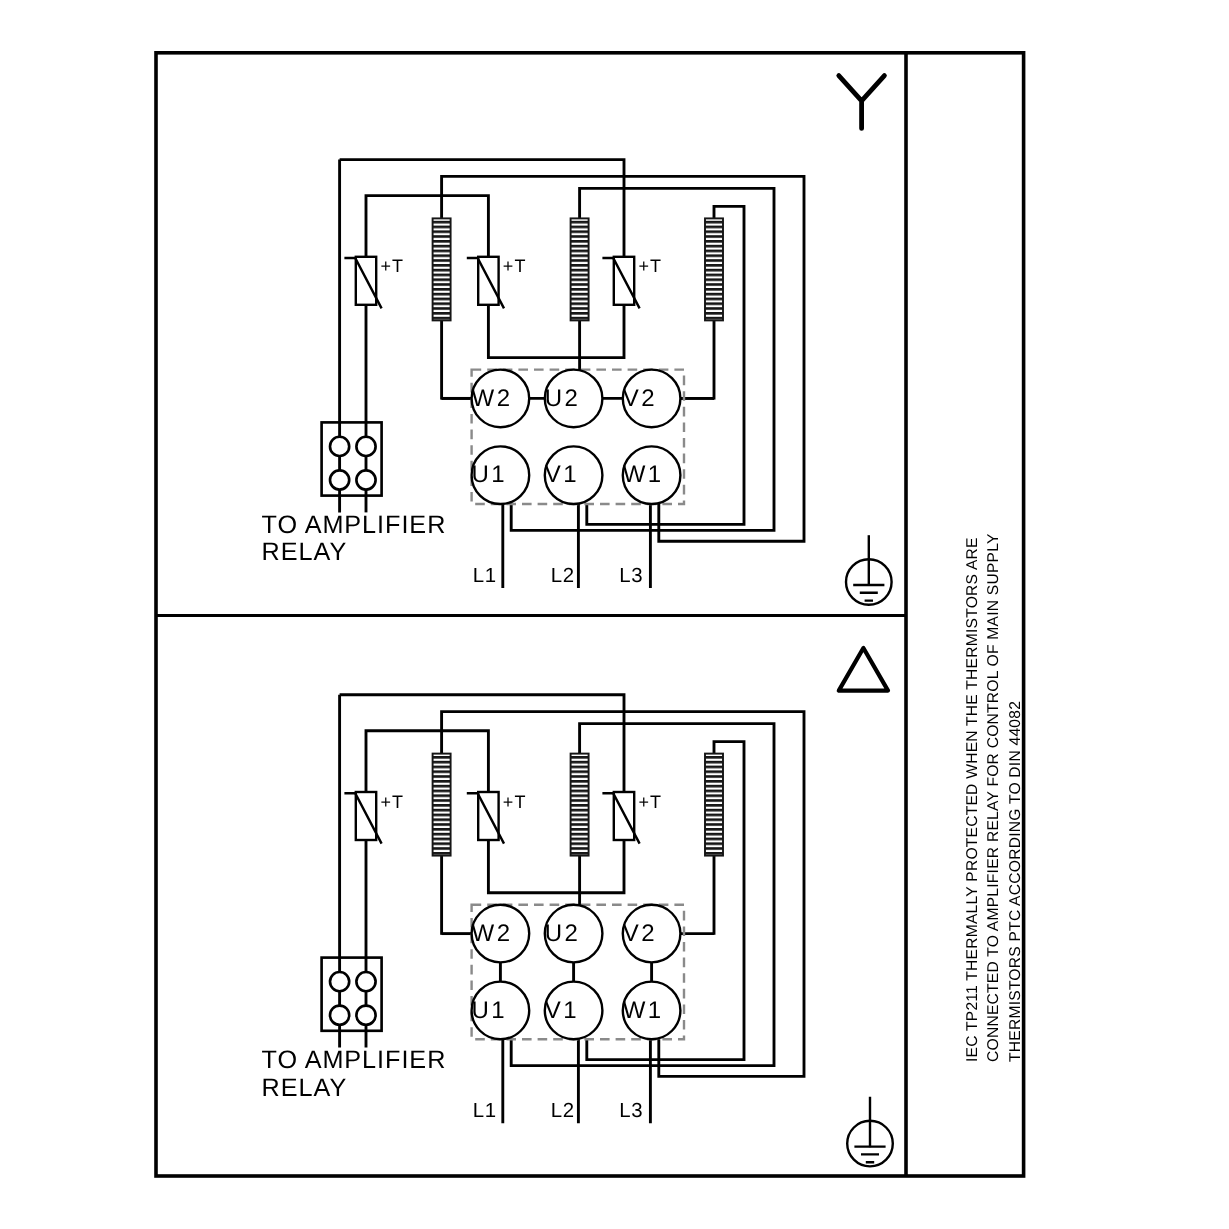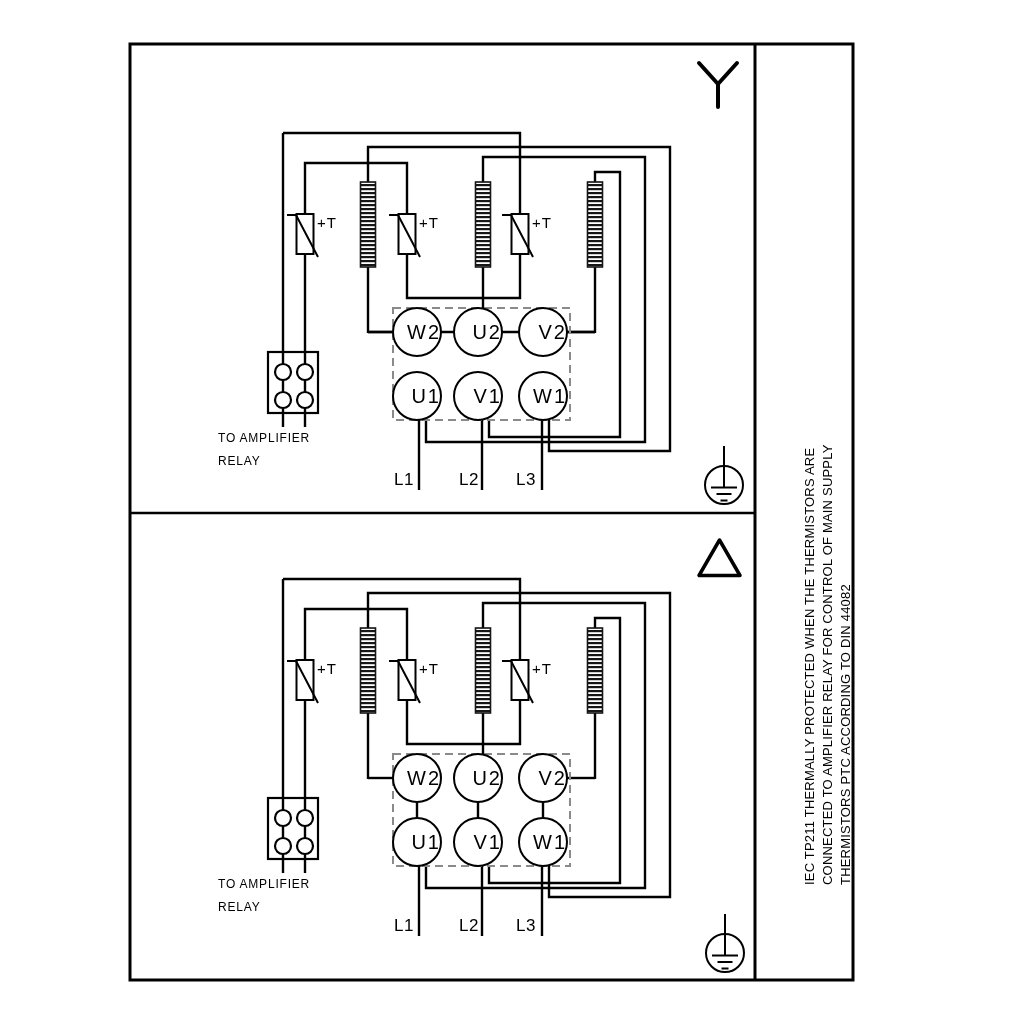--- a/index.html
+++ b/index.html
@@ -3,25 +3,25 @@
 <meta charset="utf-8">
 <style>
   html,body{margin:0;padding:0;background:#ffffff;}
   #stage{
     position:relative;width:1024px;height:1024px;background:#ffffff;
     font-family:"Liberation Sans", sans-serif;color:#000;overflow:hidden;
   }
   #wires{position:absolute;left:0;top:0;}
   .lbl{position:absolute;white-space:nowrap;color:#000;}
   .term{
-    width:48px;text-align:right;font-size:20px;letter-spacing:2px;
+    width:48px;text-align:left;font-size:20px;letter-spacing:2px;
     line-height:20px;font-weight:400;
   }
   .tlbl{font-size:15px;letter-spacing:1px;line-height:16px;}
-  .relaytxt{font-size:12px;letter-spacing:0.8px;line-height:16px;}
+  .relaytxt{font-size:21px;letter-spacing:0.8px;line-height:16px;}
   .llbl{font-size:17px;letter-spacing:0.5px;line-height:16px;}
   #side-note{
     position:absolute;left:646px;top:676px;width:364px;height:54px;
     transform:rotate(-90deg);transform-origin:50% 50%;
     font-size:13px;line-height:18px;letter-spacing:0.2px;text-align:left;
   }
   #side-note div{white-space:nowrap;}
 </style>
 </head>
 <body>

